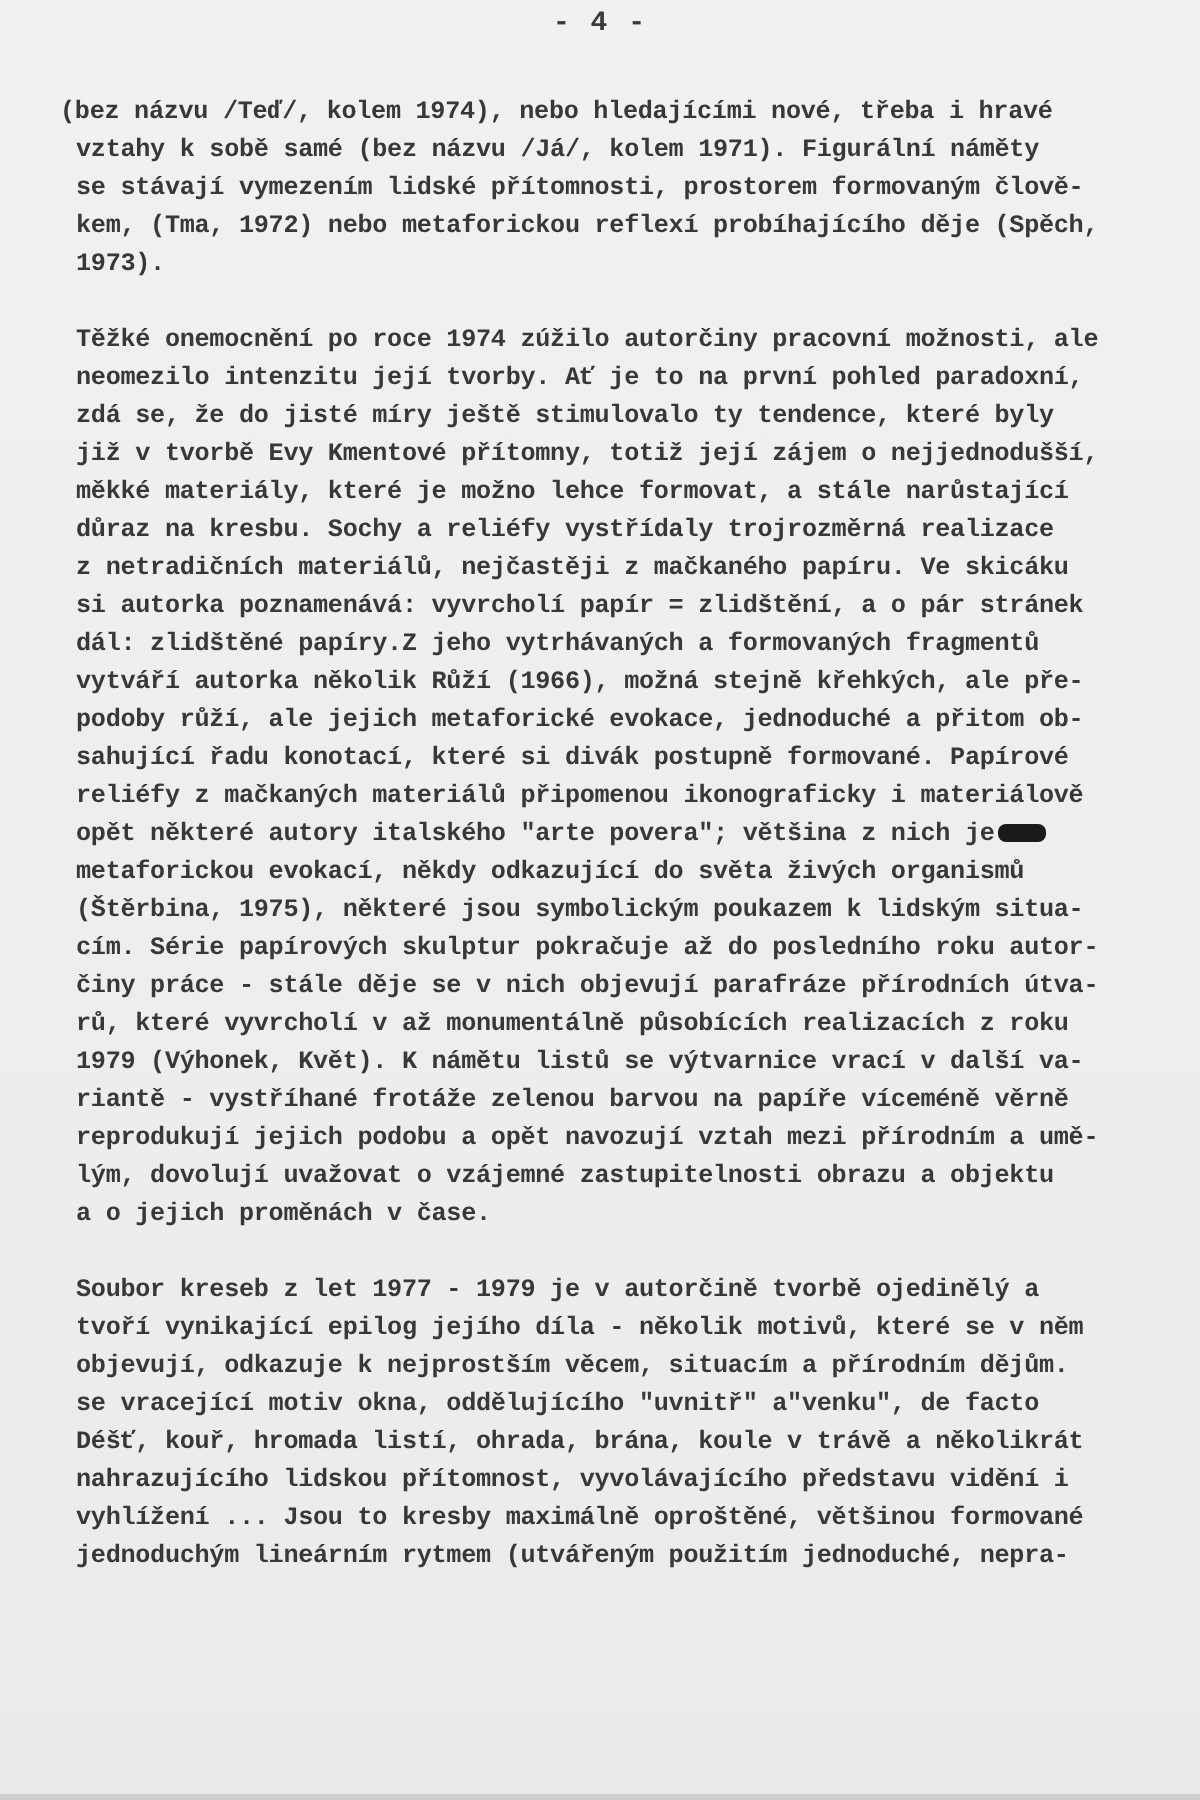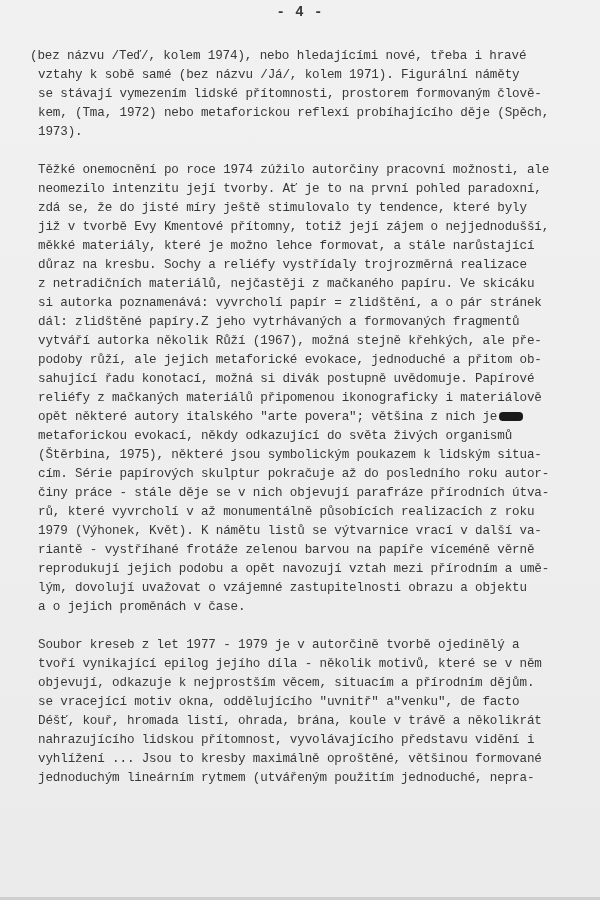--- a/index.html
+++ b/index.html
@@ -37,21 +37,21 @@
     }
     .body-text {
       position: absolute;
       left: 38px;
       top: 47px;
       width: 552px;
       font-family: "Liberation Mono", "DejaVu Sans Mono", monospace;
       font-size: 12.6px;
       line-height: 19px;
       color: #383838;
-      font-weight: normal;
+      font-weight: bold;
       letter-spacing: -0.15px;
     }
     .para {
       margin: 0 0 19px 0;
     }
     .line {
       display: block;
       white-space: pre;
       height: 19px;
     }
@@ -95,23 +95,23 @@
     <div class="para">
       <span class="line">Těžké onemocnění po roce 1974 zúžilo autorčiny pracovní možnosti, ale</span>
       <span class="line">neomezilo intenzitu její tvorby. Ať je to na první pohled paradoxní,</span>
       <span class="line">zdá se, že do jisté míry ještě stimulovalo ty tendence, které byly</span>
       <span class="line">již v tvorbě Evy Kmentové přítomny, totiž její zájem o nejjednodušší,</span>
       <span class="line">měkké materiály, které je možno lehce formovat, a stále narůstající</span>
       <span class="line">důraz na kresbu. Sochy a reliéfy vystřídaly trojrozměrná realizace</span>
       <span class="line">z netradičních materiálů, nejčastěji z mačkaného papíru. Ve skicáku</span>
       <span class="line">si autorka poznamenává: vyvrcholí papír = zlidštění, a o pár stránek</span>
       <span class="line">dál: zlidštěné papíry.Z jeho vytrhávaných a formovaných fragmentů</span>
-      <span class="line">vytváří autorka několik Růží (1967), možná stejně křehkých, ale pře-</span>
+      <span class="line">vytváří autorka několik Růží (1966), možná stejně křehkých, ale pře-</span>
       <span class="line">podoby růží, ale jejich metaforické evokace, jednoduché a přitom ob-</span>
-      <span class="line">sahující řadu konotací, možná si divák postupně uvědomuje. Papírové</span>
+      <span class="line">sahující řadu konotací, které si divák postupně formované. Papírové</span>
       <span class="line">reliéfy z mačkaných materiálů připomenou ikonograficky i materiálově</span>
       <span class="line"><span>opět některé autory italského "arte povera"; většina z nich je</span><span class="strike"></span></span>
       <span class="line">metaforickou evokací, někdy odkazující do světa živých organismů</span>
       <span class="line">(Štěrbina, 1975), některé jsou symbolickým poukazem k lidským situa-</span>
       <span class="line">cím. Série papírových skulptur pokračuje až do posledního roku autor-</span>
       <span class="line">činy práce - stále děje se v nich objevují parafráze přírodních útva-</span>
       <span class="line">rů, které vyvrcholí v až monumentálně působících realizacích z roku</span>
       <span class="line">1979 (Výhonek, Květ). K námětu listů se výtvarnice vrací v další va-</span>
       <span class="line">riantě - vystříhané frotáže zelenou barvou na papíře víceméně věrně</span>
       <span class="line">reprodukují jejich podobu a opět navozují vztah mezi přírodním a umě-</span>

